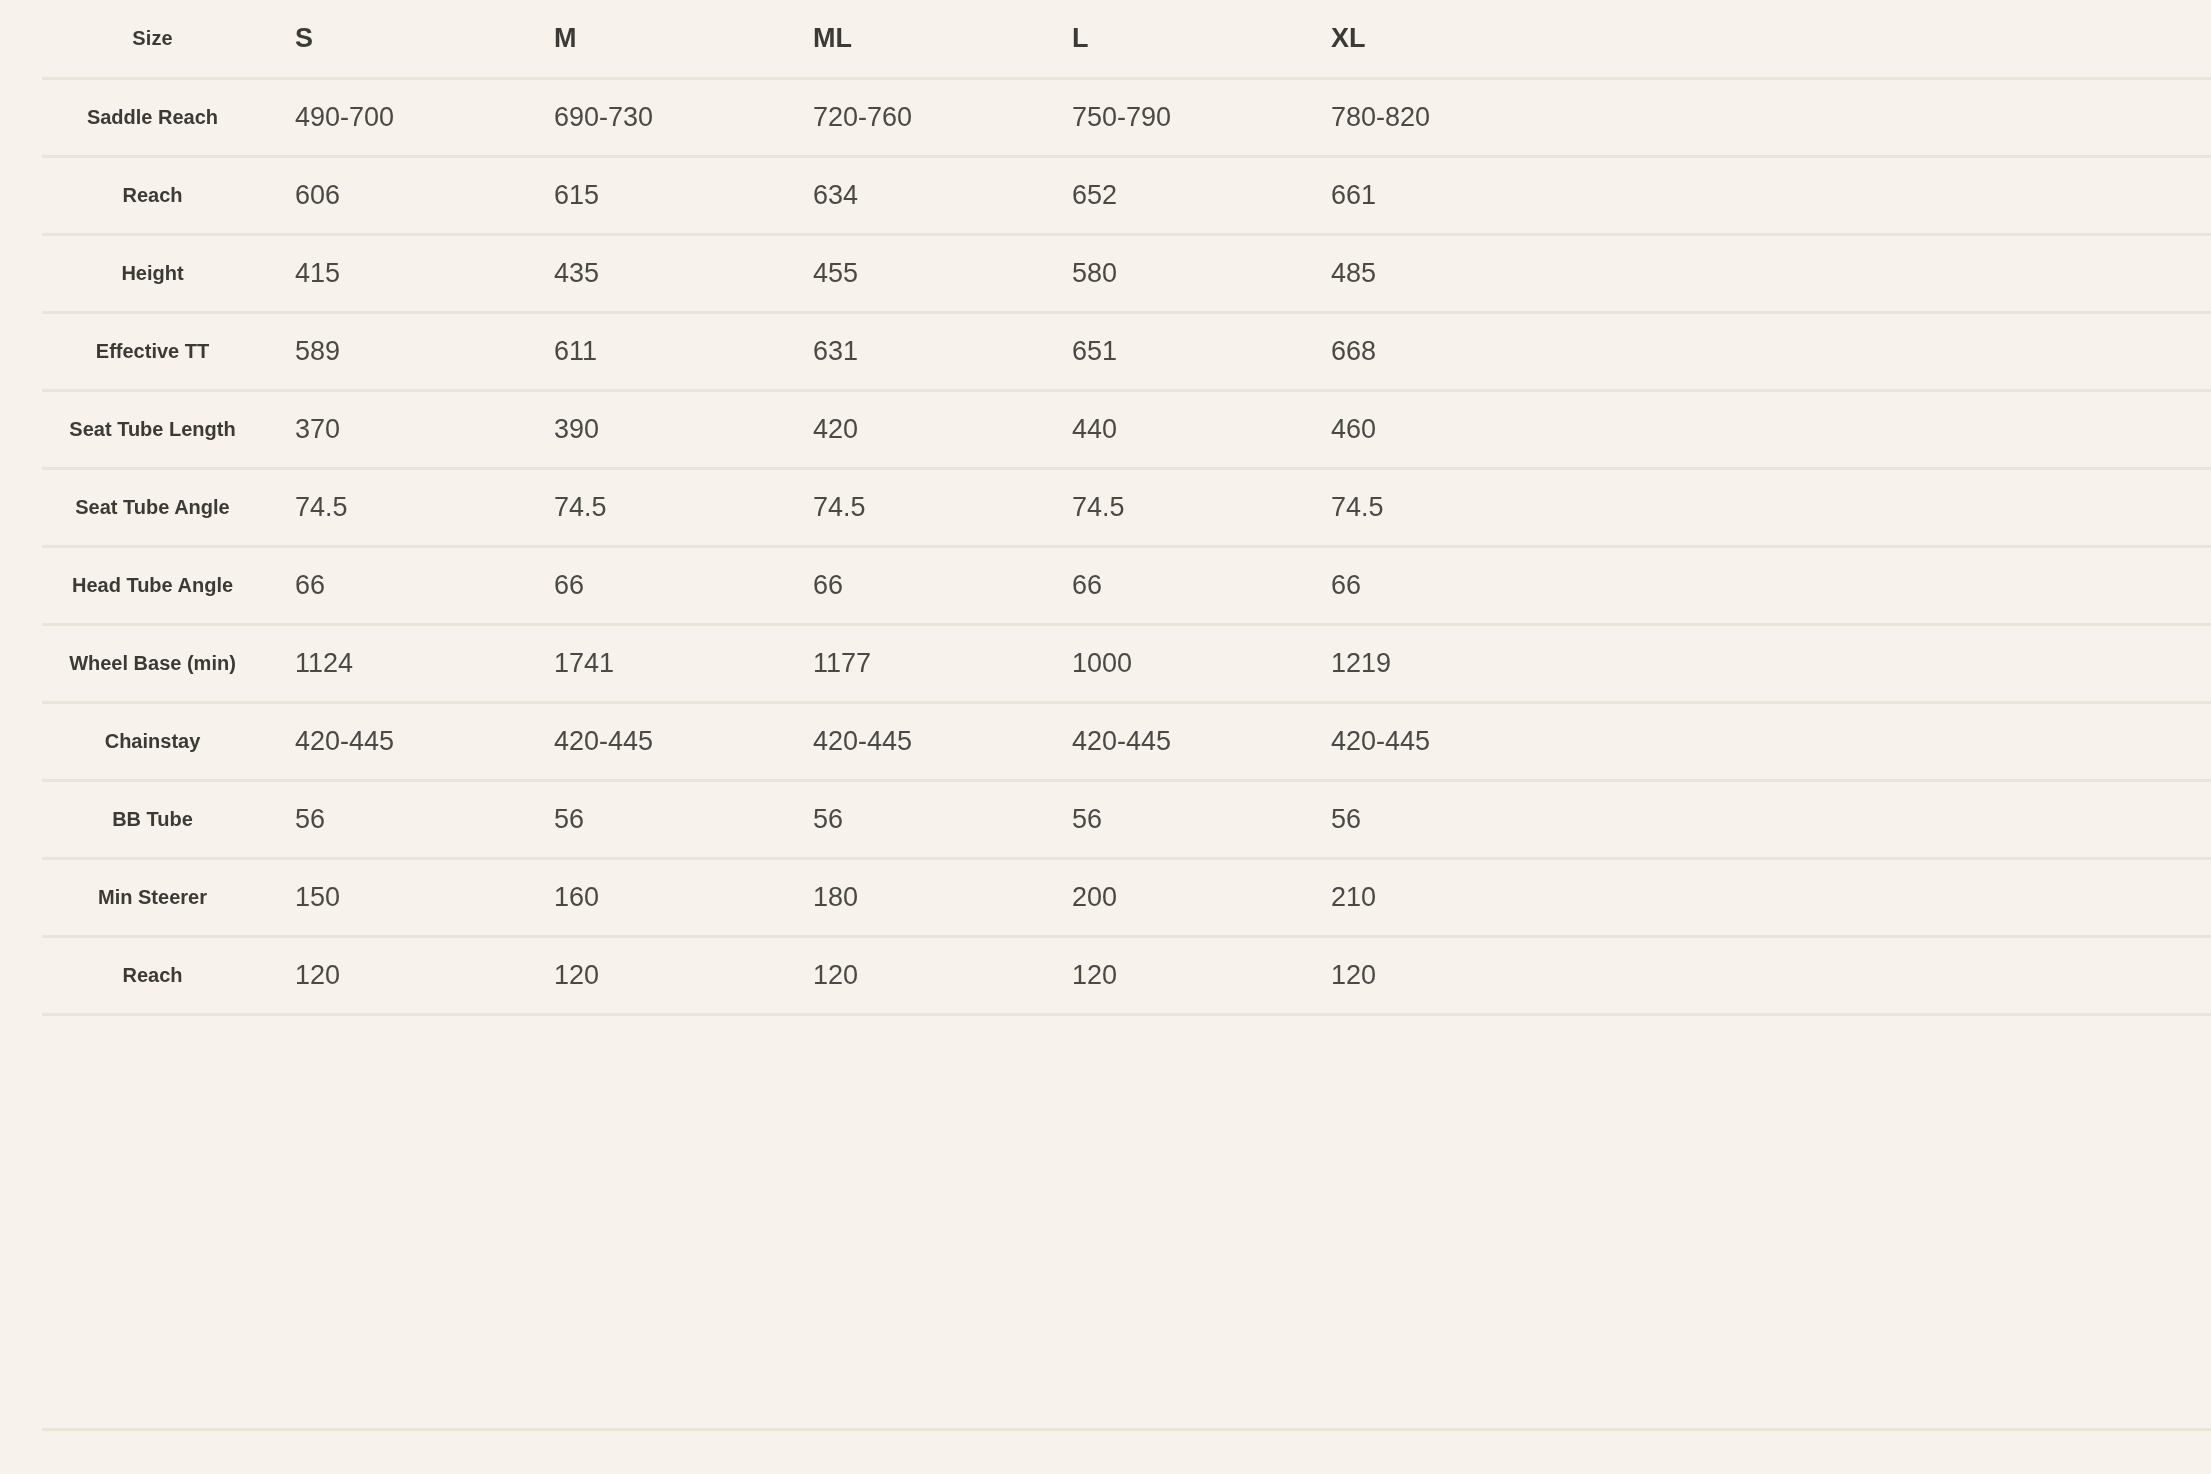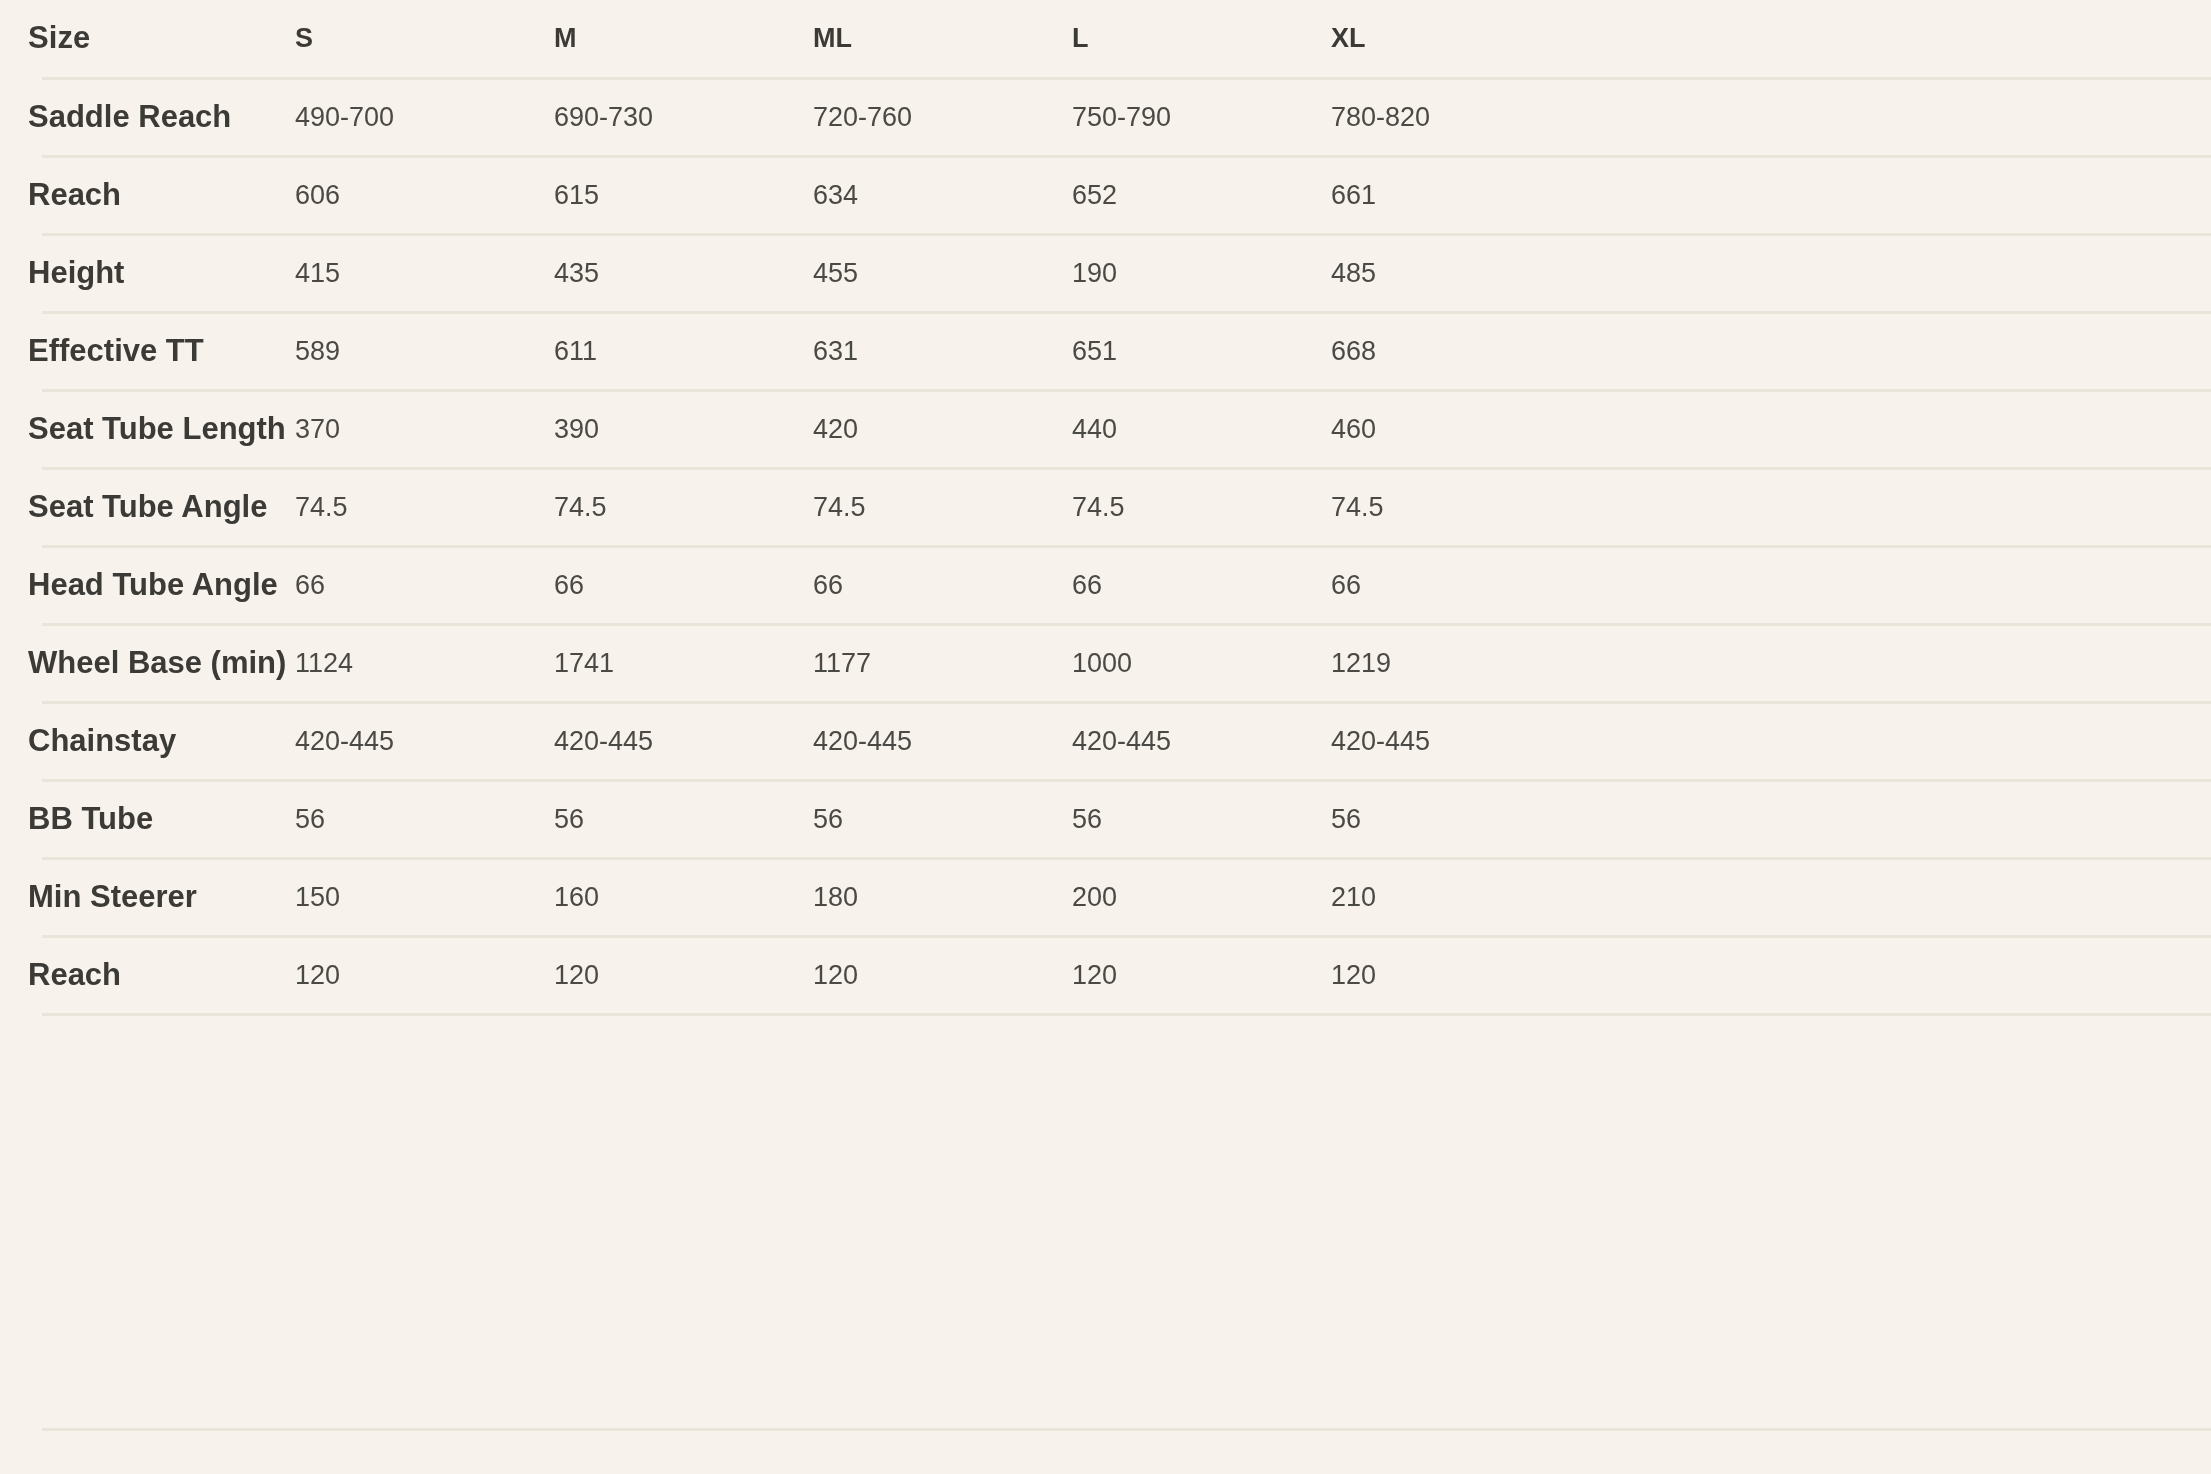--- a/index.html
+++ b/index.html
@@ -51,24 +51,25 @@
     font-weight: bold;
     letter-spacing: 0.1px;
     color: #3b3a36;
     border-bottom: 3px solid #e9e6d9;
   }
 
   
   .geo-table th.cell-label,
   .geo-table td.cell-label {
     padding-left: 28px;
-    font-size: 31px;
+    font-size: 20px;
     font-weight: bold;
     color: #3b3a36;
     white-space: nowrap;
+    text-align: center;
   }
 
   .geo-table th.cell-size,
   .geo-table td.cell-value {
     padding-left: 18px;
     font-size: 27px;
     color: #4a4945;
     font-weight: normal;
     white-space: nowrap;
   }
@@ -148,21 +149,21 @@
           <td class="cell-value">615</td>
           <td class="cell-value">634</td>
           <td class="cell-value">652</td>
           <td class="cell-value">661</td>
         </tr>
         <tr>
           <td class="cell-label">Height</td>
           <td class="cell-value">415</td>
           <td class="cell-value">435</td>
           <td class="cell-value">455</td>
-          <td class="cell-value">190</td>
+          <td class="cell-value">580</td>
           <td class="cell-value">485</td>
         </tr>
         <tr>
           <td class="cell-label">Effective TT</td>
           <td class="cell-value">589</td>
           <td class="cell-value">611</td>
           <td class="cell-value">631</td>
           <td class="cell-value">651</td>
           <td class="cell-value">668</td>
         </tr>

